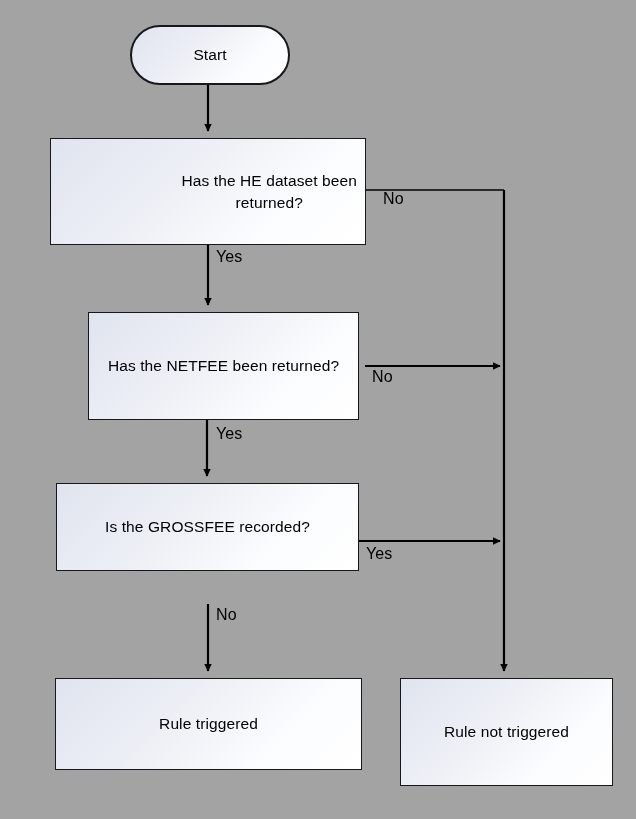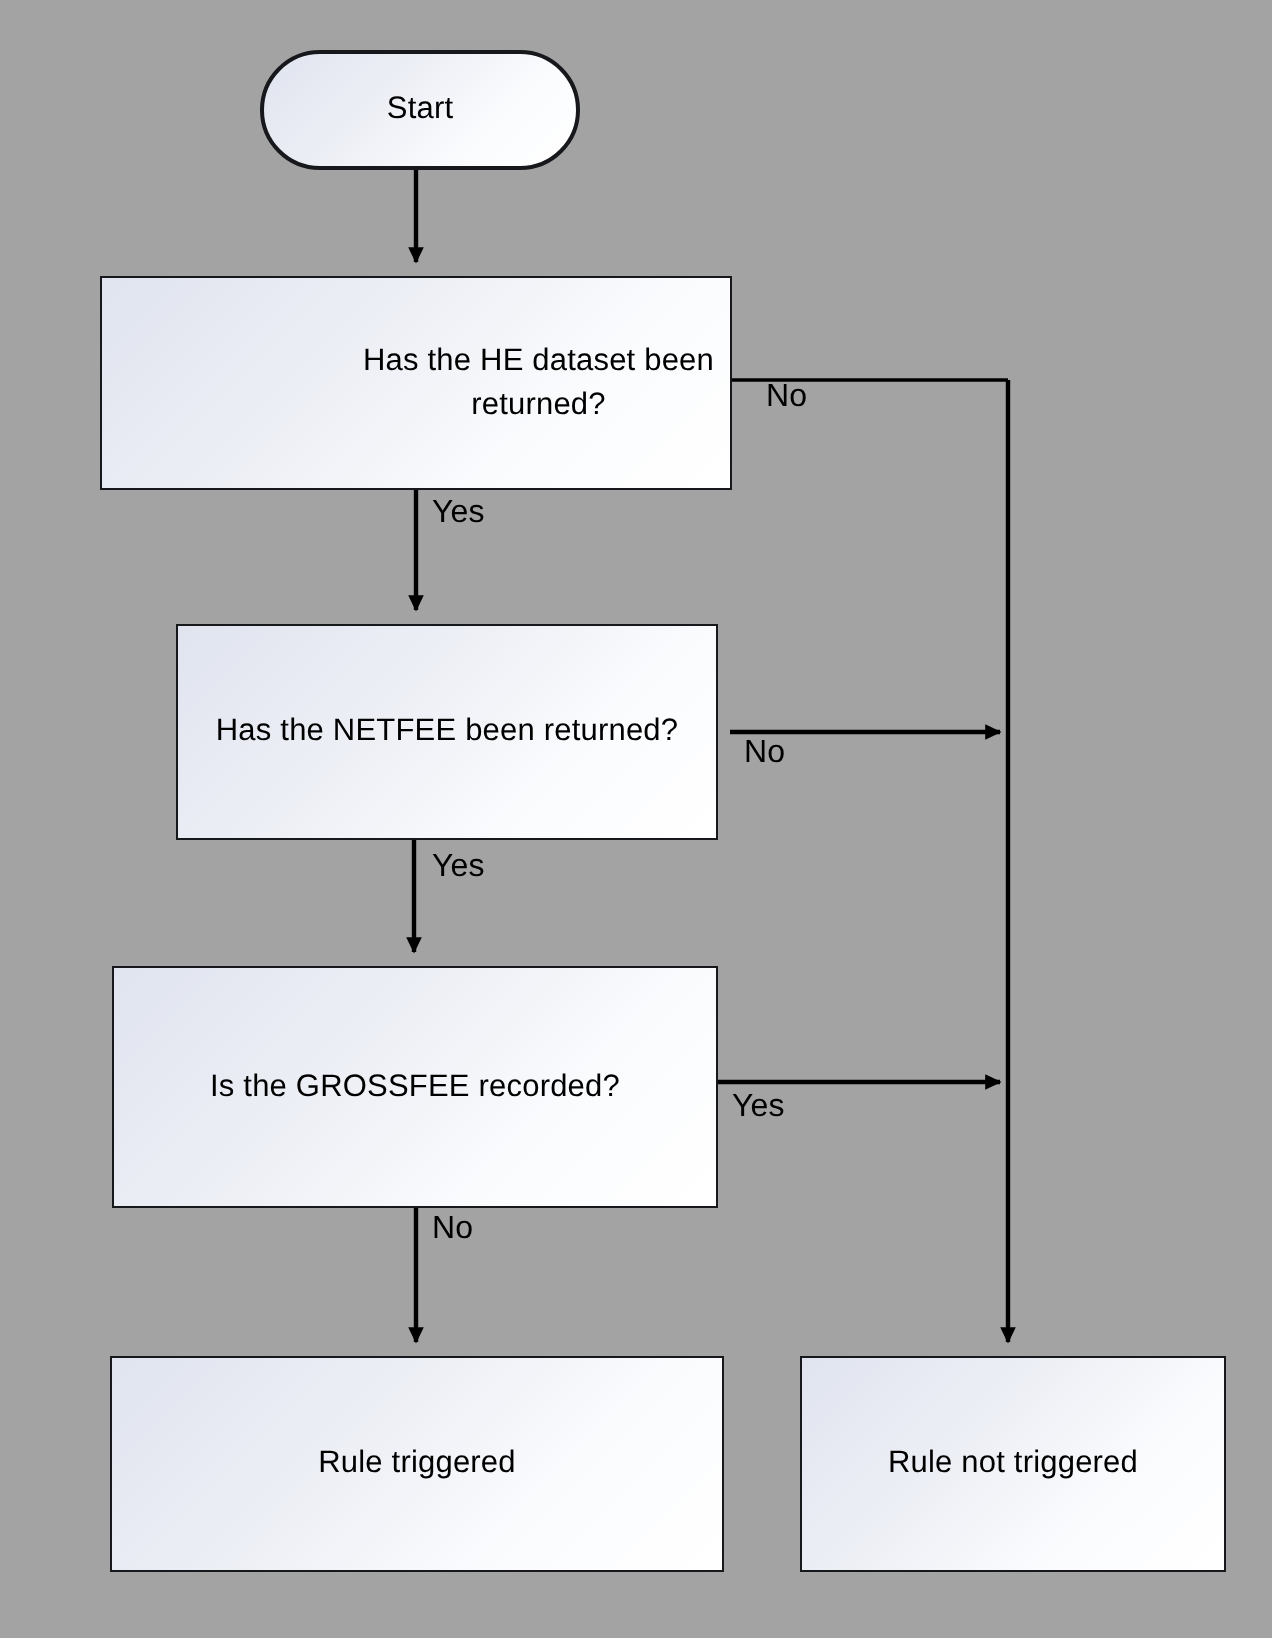--- a/index.html
+++ b/index.html
@@ -91,25 +91,25 @@
 
   <div class="node" style="left:50px; top:138px; width:316px; height:107px;justify-content:flex-end;">
     <span class="node-label">Has the HE dataset been
 returned?</span>
   </div>
 
   <div class="node" style="left:48px; top:312px; width:271px; height:108px;margin-left:40px;">
     <span class="node-label">Has the NETFEE been returned?</span>
   </div>
 
-  <div class="node" style="left:56px; top:483px; width:303px; height:121px;">
+  <div class="node" style="left:56px; top:483px; width:303px; height:88px;">
     <span class="node-label">Is the GROSSFEE recorded?</span>
   </div>
 
-  <div class="node" style="left:55px; top:678px; width:307px; height:108px;">
+  <div class="node" style="left:55px; top:678px; width:307px; height:92px;">
     <span class="node-label">Rule triggered</span>
   </div>
 
   <div class="node" style="left:400px; top:678px; width:213px; height:108px;text-align:right;">
     <span class="node-label">Rule not triggered</span>
   </div>
 
   <div class="edge-label" style="left:383px; top:190px;">No</div>
 
   <div class="edge-label" style="left:216px; top:248px;">Yes</div>

